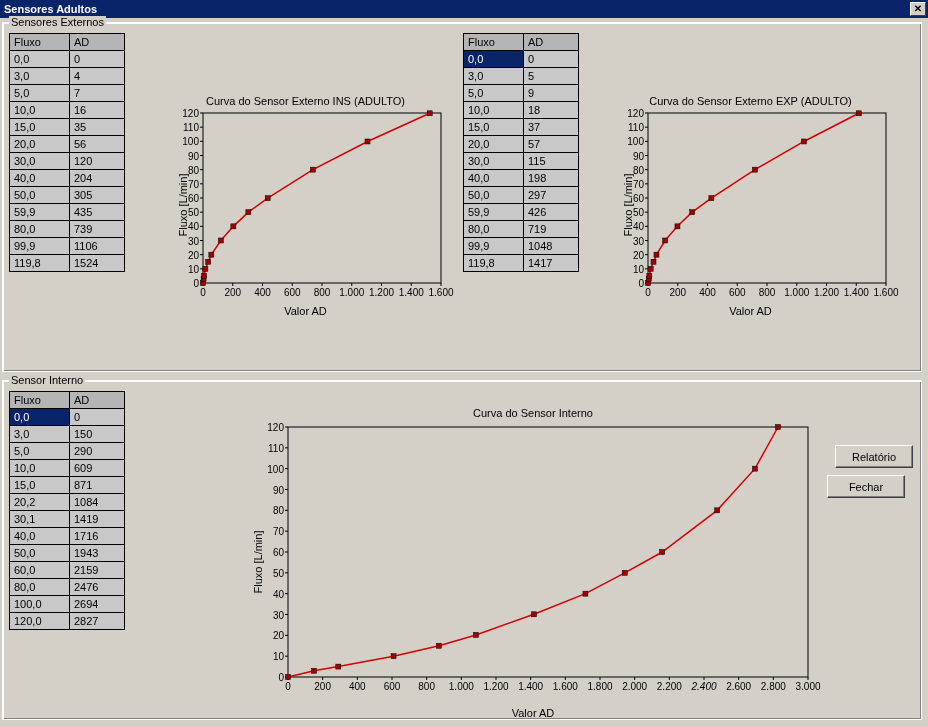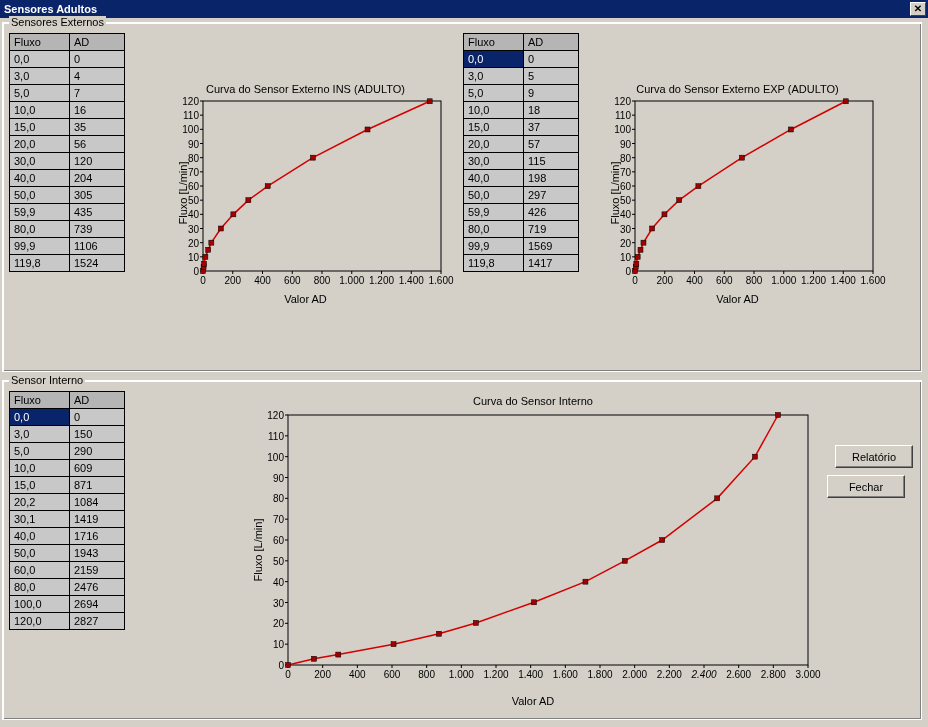--- a/index.html
+++ b/index.html
@@ -81,20 +81,21 @@
   table.data col.c1 { width: 60px; }
   table.data col.c2 { width: 55px; }
   table.data tr.sel td:first-child {
     background: #0a246a;
     color: #fff;
   }
 
   
   .chart {
     position: absolute;
+    margin-top: 12px;
   }
   .chart .title {
     text-align: center;
     font-size: 11px;
     position: absolute;
     left: 0; right: 0; top: 0;
   }
   .chart .xlabel {
     text-align: center;
     font-size: 11px;
@@ -328,30 +329,30 @@
         <tr>
           <td>59,9</td>
           <td>426</td>
         </tr>
         <tr>
           <td>80,0</td>
           <td>719</td>
         </tr>
         <tr>
           <td>99,9</td>
-          <td>1569</td>
+          <td>1048</td>
         </tr>
         <tr>
           <td>119,8</td>
           <td>1417</td>
         </tr>
       </tbody>
   </table>
 
-  <div class="chart" id="chart-exp" style="left:587px; top:60px; width:295px; height:220px;">
+  <div class="chart" id="chart-exp" style="left:600px; top:60px; width:295px; height:220px;">
     <div class="title">Curva do Sensor Externo EXP (ADULTO)</div>
     <div class="ylabel">Fluxo [L/min]</div>
     <div class="xlabel">Valor AD</div>
   <svg width="295" height="220" style="position: absolute; left: 0px; top: 0px;">
         <rect x="45" y="18" width="238" height="170" fill="none" stroke="#000" stroke-width="1"></rect>
         <line x1="42" x2="45" y1="188" y2="188" stroke="#000"></line>
         <line x1="42" x2="45" y1="173.83333333333334" y2="173.83333333333334" stroke="#000"></line>
         <line x1="42" x2="45" y1="159.66666666666666" y2="159.66666666666666" stroke="#000"></line>
         <line x1="42" x2="45" y1="145.5" y2="145.5" stroke="#000"></line>
         <line x1="42" x2="45" y1="131.33333333333334" y2="131.33333333333334" stroke="#000"></line>

